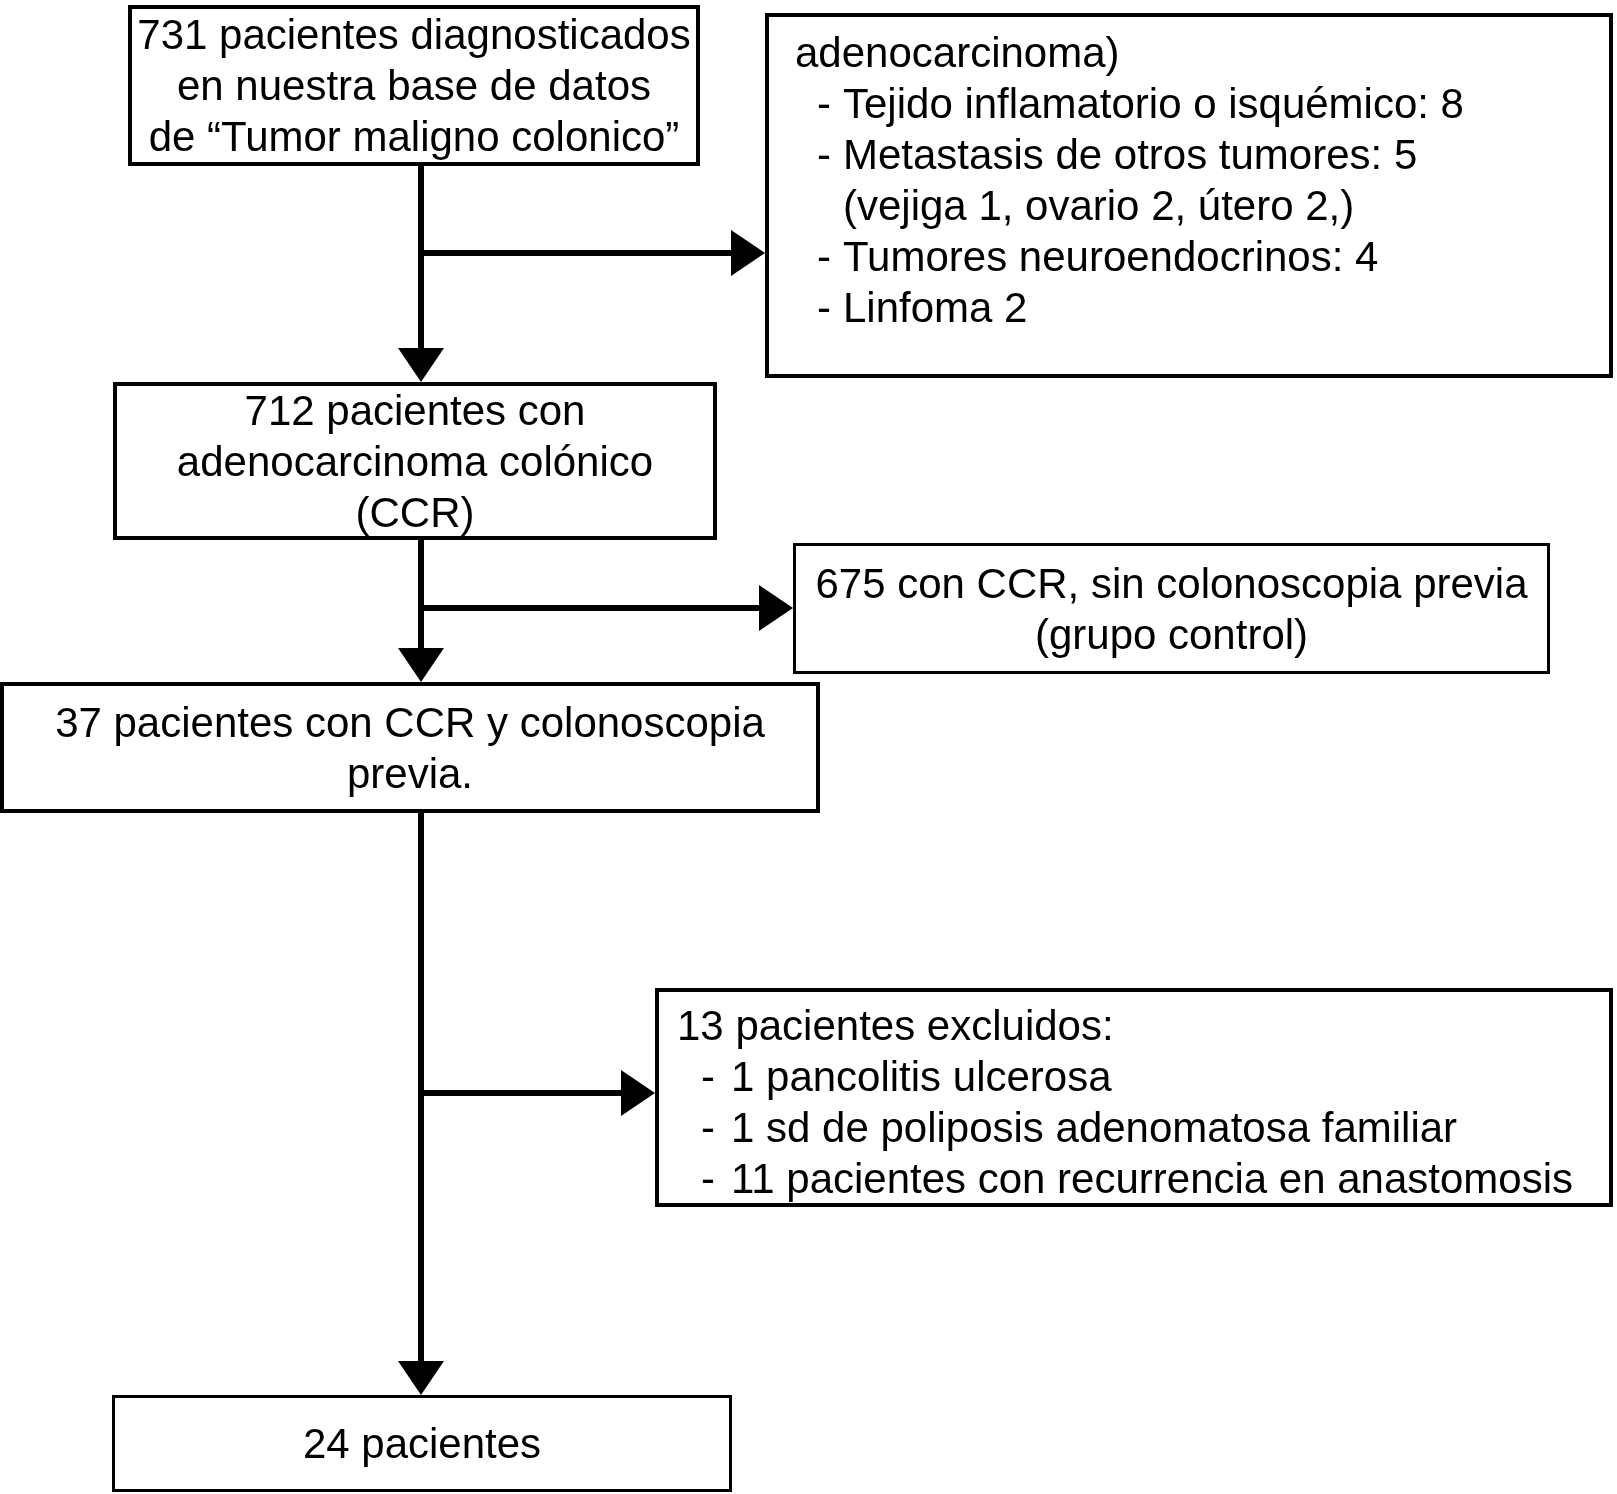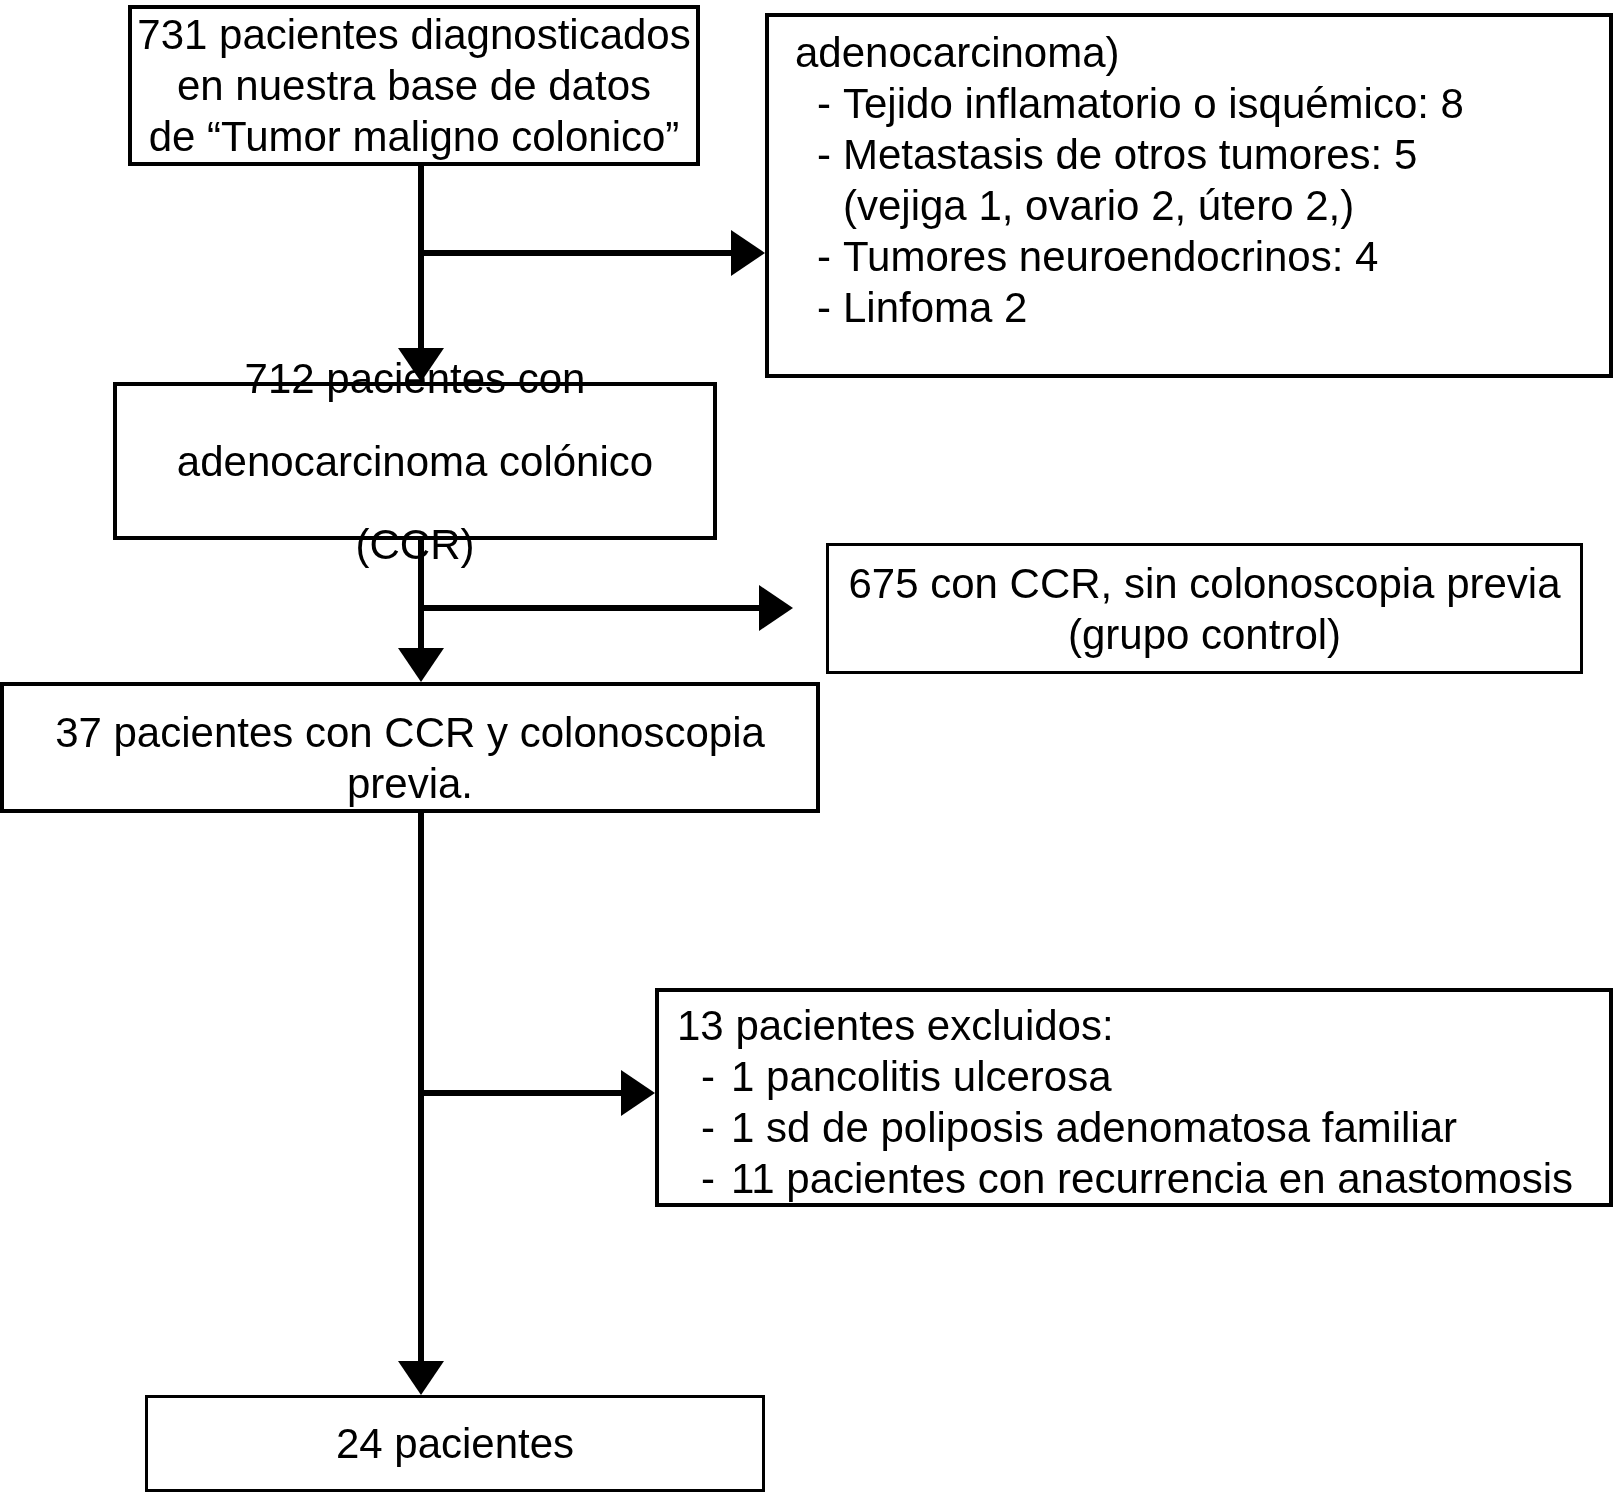--- a/index.html
+++ b/index.html
@@ -23,39 +23,39 @@
     top: 0;
     width: 1617px;
     height: 1494px;
   }
   .box {
     position: absolute;
     box-sizing: border-box;
     background: #ffffff;
     border: 4px solid #000000;
   }
-  .thin { border-width: 3px; margin-left: 33px; }
+  .thin { border-width: 3px; }
   .center {
     display: flex;
     flex-direction: column;
     justify-content: center;
     align-items: center;
     text-align: center;
   }
   .tline {
     font-size: 42px;
     line-height: 51px;
     white-space: nowrap;
   }
   
   #box-initial        { left: 128px; top: 5px;    width: 572px; height: 161px; }
   #box-excl-hist      { left: 765px; top: 13px;   width: 848px; height: 365px; padding: 10px 10px 10px 26px; }
-  #box-adeno          { left: 113px; top: 382px;  width: 604px; height: 158px; gap: 32px; }
+  #box-adeno          { left: 113px; top: 382px;  width: 604px; height: 158px; }
   #box-control        { left: 793px; top: 543px;  width: 757px; height: 131px; }
-  #box-colonoscopia   { left: 0px;   top: 682px;  width: 820px; height: 131px; justify-content: flex-end; }
+  #box-colonoscopia   { left: 0px;   top: 682px;  width: 820px; height: 131px; }
   #box-excl-13        { left: 655px; top: 988px;  width: 958px; height: 219px; padding: 8px 10px 8px 18px; }
   #box-final          { left: 112px; top: 1395px; width: 620px; height: 97px; }
   .item {
     display: flex;
     align-items: flex-start;
   }
   .bullet {
     font-size: 42px;
     line-height: 51px;
     width: 26px;

